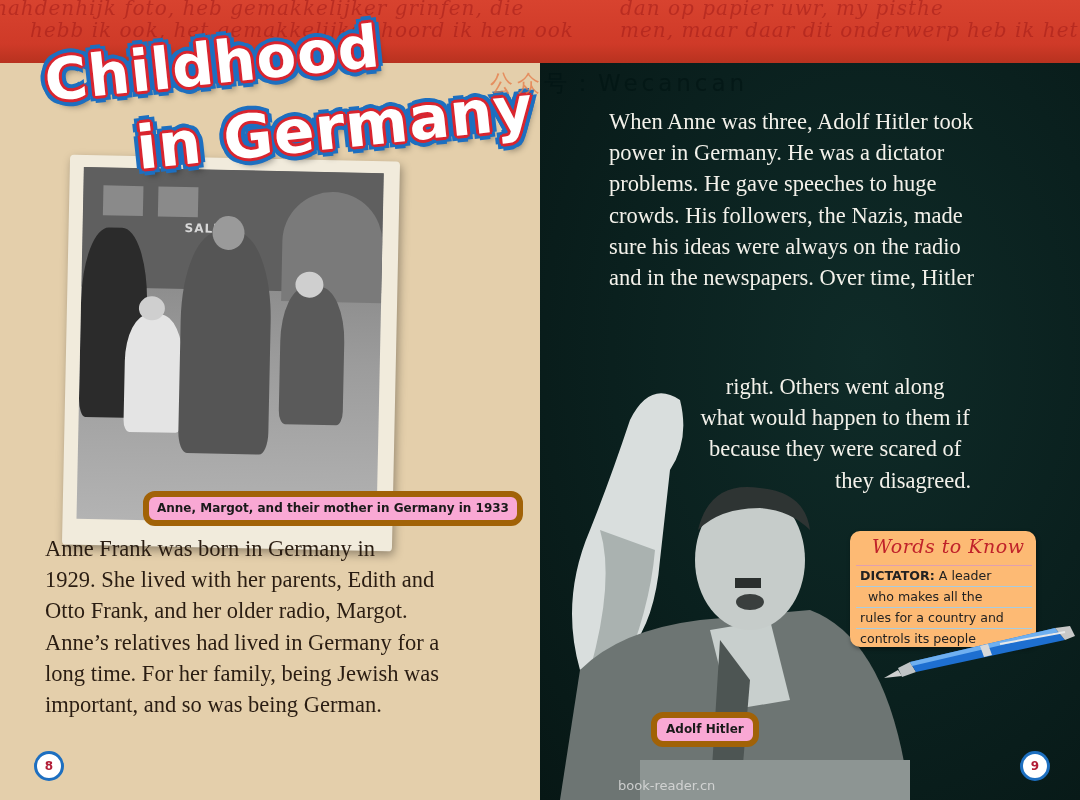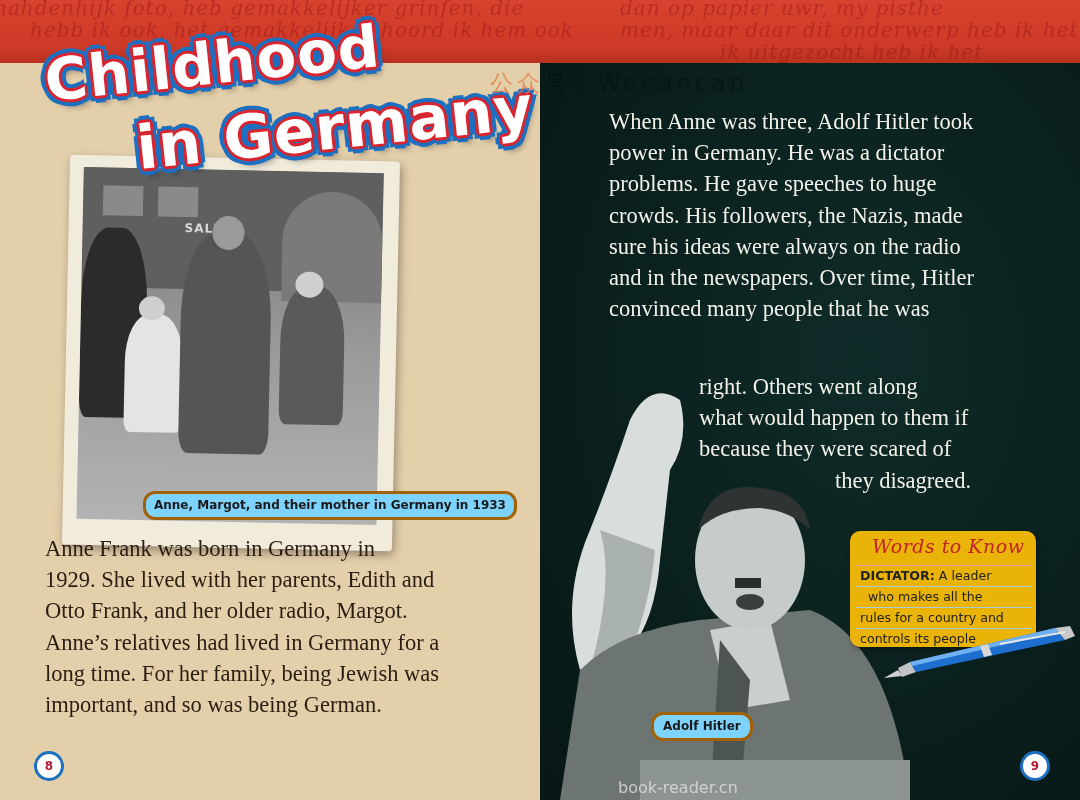--- a/index.html
+++ b/index.html
@@ -21,64 +21,63 @@
       4px 8px 6px rgba(0,0,0,0.35);
   }
   .title.line1 { left: 48px; top: 52px; transform: rotate(-6deg); transform-origin: left bottom; font-size: 58px; }
   .title.line2 { left: 140px; top: 118px; transform: rotate(-6deg); transform-origin: left bottom; font-size: 60px; }
 
   .photo-frame { position: absolute; left: 66px; top: 158px; width: 330px; height: 390px; background: #f1ebdc; transform: rotate(1.2deg); box-shadow: 2px 4px 10px rgba(0,0,0,0.35); border-radius: 4px; }
   .photo { position: absolute; left: 14px; top: 12px; width: 300px; height: 352px; background: linear-gradient(180deg, #6e6e6e 0%, #8a8a8a 28%, #9c9c9c 55%, #b3b3b3 100%); overflow: hidden; }
   .photo .bldg { position: absolute; background: #5b5b5b; }
   .photo .fig { position: absolute; border-radius: 40% 40% 10% 10%; }
 
-  .caption-pill { position: absolute; background: #7dd3fc; border: 3px solid #a16207; border-radius: 12px; font-family: "DejaVu Sans", sans-serif; font-weight: bold; color: #1a1a1a; padding: 2px 8px; white-space: nowrap; }
+  .caption-pill { position: absolute; background: #f9a8d4; border: 6px solid #a16207; border-radius: 12px; font-family: "DejaVu Sans", sans-serif; font-weight: bold; color: #1a1a1a; padding: 2px 8px; white-space: nowrap; }
   .caption-left { left: 143px; top: 491px; font-size: 12px; height: 19px; line-height: 19px; }
   .caption-right { left: 651px; top: 712px; font-size: 12px; height: 19px; line-height: 19px; padding: 2px 9px; }
 
   .body-left { position: absolute; left: 45px; top: 533px; width: 450px; font-size: 22.5px; line-height: 31.2px; color: #2a1d12; }
   .body-left div { white-space: nowrap; }
 
   .page-num { position: absolute; width: 24px; height: 24px; border-radius: 50%; background: #ffffff; border: 3px solid #1d6fc0; color: #b21c36; font-family: "DejaVu Sans", sans-serif; font-weight: bold; font-size: 12px; text-align: center; line-height: 24px; }
   .pn-left { left: 34px; top: 751px; }
   .pn-right { left: 1020px; top: 751px; }
 
   
   .right-page { position: absolute; left: 540px; top: 63px; width: 540px; height: 737px; background: radial-gradient(ellipse at 60% 40%, #0f2b28 0%, #0a201e 55%, #071715 100%); overflow: hidden; }
   .body-right { position: absolute; color: #f3f1ea; font-size: 22.5px; line-height: 31.2px; white-space: nowrap; }
   .body-right div { white-space: nowrap; }
   .body-right.block1 { left: 609px; top: 106px; }
-  .body-right.block2 { left: 699px; top: 371px; }
+  .body-right.block2 { left: 699px; top: 371px; text-align: center; }
   .body-right.block2 .last { padding-left: 136px; }
 
   .hitler-photo { position: absolute; left: 560px; top: 380px; width: 380px; height: 420px; }
 
-  .words-card { position: absolute; left: 850px; top: 531px; width: 186px; height: 116px; background: #eab308; border-radius: 10px; box-shadow: 1px 2px 4px rgba(0,0,0,0.4); }
+  .words-card { position: absolute; left: 850px; top: 531px; width: 186px; height: 116px; background: #fdba74; border-radius: 10px; box-shadow: 1px 2px 4px rgba(0,0,0,0.4); }
   .words-title { position: absolute; left: 22px; top: 4px; font-family: "DejaVu Serif", serif; font-style: italic; color: #c0222a; font-size: 19px; letter-spacing: 0.5px; }
   .words-rule { position: absolute; left: 6px; width: 176px; height: 1px; }
   .words-line { position: absolute; left: 10px; font-family: "DejaVu Sans", sans-serif; font-size: 12.6px; color: #222; white-space: nowrap; }
   .words-line b { font-weight: bold; }
 
   .pen { position: absolute; left: 880px; top: 622px; width: 200px; height: 60px; }
 
   .watermark-cn { position: absolute; left: 490px; top: 68px; font-family: "DejaVu Sans", sans-serif; font-size: 23px; color: rgba(230, 120, 70, 0.75); letter-spacing: 4px; white-space: nowrap; }
   .watermark-cn .dark { color: rgba(0, 20, 18, 0.6); }
-  .watermark-book { position: absolute; left: 618px; top: 778px; font-family: "DejaVu Sans", sans-serif; font-size: 16px; color: rgba(225, 225, 225, 0.8); white-space: nowrap; }
+  .watermark-book { position: absolute; left: 618px; top: 778px; font-family: "DejaVu Sans", sans-serif; font-size: 13px; color: rgba(225, 225, 225, 0.8); white-space: nowrap; }
 </style>
 </head>
 <body>
 
 <div class="spread">
 
   <div class="top-band">
     <span class="hw" style="left:-6px; top:-4px;">nahdenhijk foto, heb gemakkelijker grinfen, die</span>
     <span class="hw" style="left:30px; top:18px;">hebb ik ook, het gemakkelijker hoord ik hem ook</span>
     <span class="hw" style="left:620px; top:-4px;">dan op papier uwr, my pisthe</span>
     <span class="hw" style="left:620px; top:18px;">men, maar daar dit onderwerp heb ik het heel te</span>
-    <span class="hw" style="left:720px; top:40px;">ik uitgezocht heb ik het</span>
   </div>
 
   <div class="left-page"></div>
 
   <div class="title line1">Childhood</div>
 
   <div class="photo-frame">
     <div class="photo">
       <div class="bldg" style="left:0; top:0; width:300px; height:120px; background:#5f5f5f;"></div>
       <div class="bldg" style="left:20px; top:18px; width:40px; height:30px; background:#8a8a8a;"></div>
@@ -129,21 +128,20 @@
     <ellipse cx="190" cy="222" rx="14" ry="8" fill="#3a3f3e"></ellipse>
   </svg>
 
   <div class="body-right block1">
     <div>When Anne was three, Adolf Hitler took</div>
     <div>power in Germany. He was a dictator</div>
     <div>problems. He gave speeches to huge</div>
     <div>crowds. His followers, the Nazis, made</div>
     <div>sure his ideas were always on the radio</div>
     <div>and in the newspapers. Over time, Hitler</div>
-    <div>convinced many people that he was</div>
   </div>
 
   <div class="body-right block2">
     <div>right. Others went along</div>
     <div>what would happen to them if</div>
     <div>because they were scared of</div>
     <div class="last">they disagreed.</div>
   </div>
 
   <div class="words-card">

